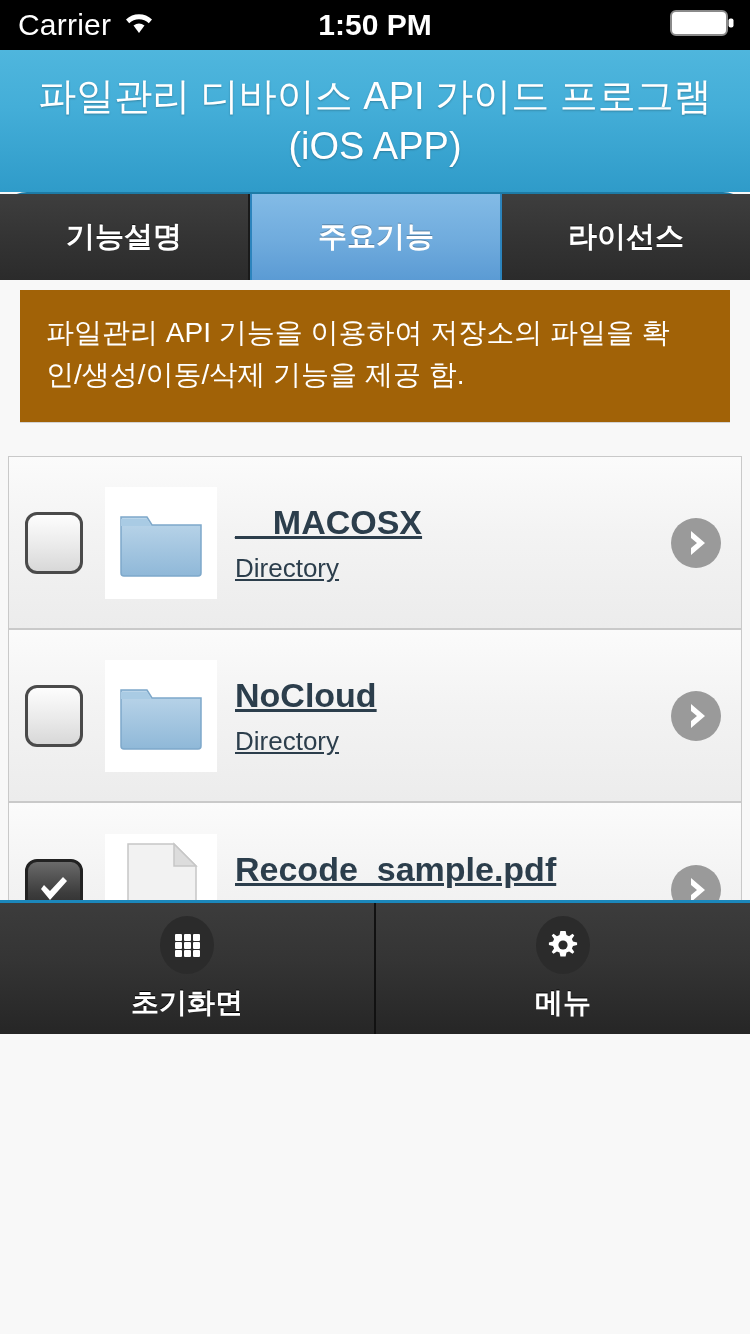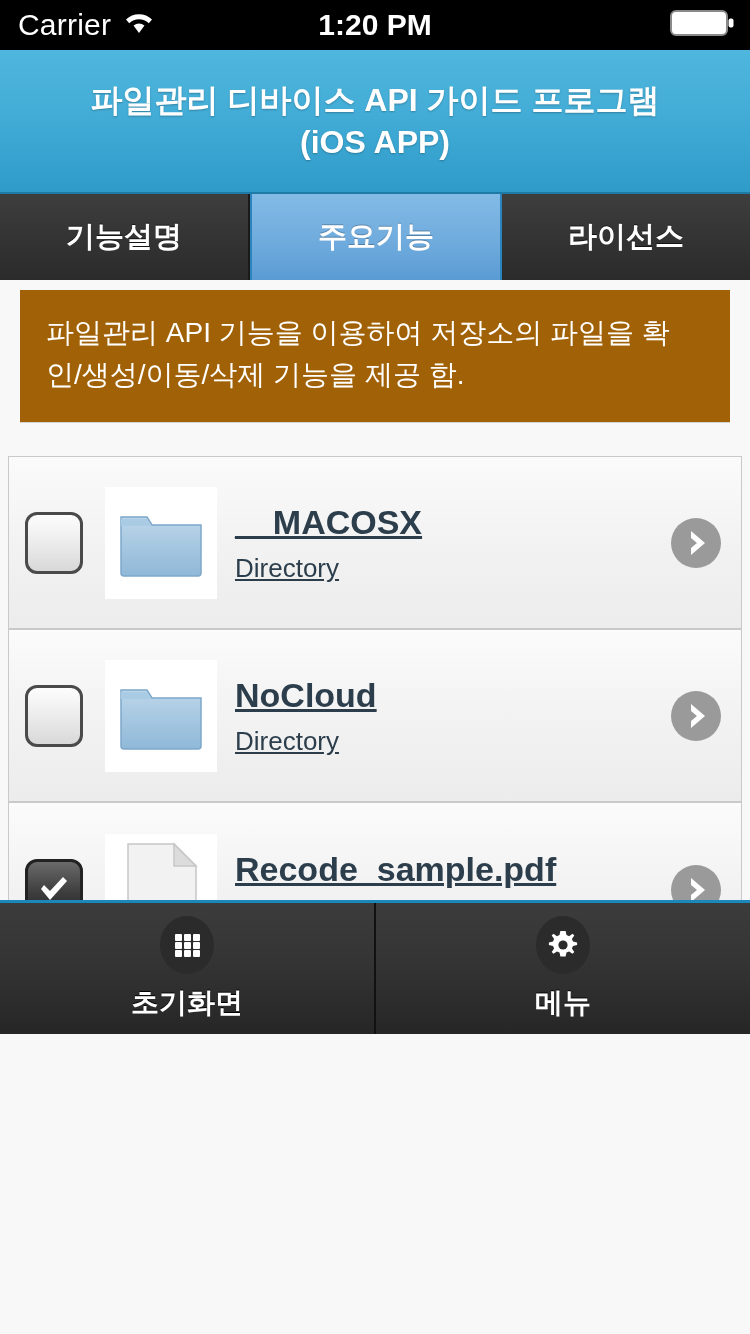--- a/index.html
+++ b/index.html
@@ -26,26 +26,26 @@
   .sb-right { margin-left:auto; padding-right:16px; display:flex; align-items:center; }
 
   
   .header {
     flex:0 0 142px;
     background:linear-gradient(to bottom,#4fb6dd 0%,#44aed8 40%,#2f9bc9 100%);
     display:flex; align-items:center; justify-content:center; text-align:center;
     padding:0 14px;
   }
   .header-title {
-    color:#fff; font-size:32px; font-weight:bold; line-height:1.32;
+    color:#fff; font-size:38px; font-weight:normal; line-height:1.32;
     text-shadow:0 1px 2px rgba(0,0,0,0.25);
   }
 
   
-  .tabs { flex:0 0 88px; display:flex; background:#a21caf; border-top:2px solid #1d7ba6; }
+  .tabs { flex:0 0 88px; display:flex; background:#a21caf; border-top:2px solid #1d7ba6;border-radius:27px; }
   .tab {
     flex:1; display:flex; align-items:center; justify-content:center;
     font-size:29px; font-weight:bold; color:#fff;
     background:linear-gradient(to bottom,#3e3e3e 0%,#343434 50%,#2b2b2b 100%);
     border-right:2px solid #1a1a1a;
     text-shadow:0 -1px 0 rgba(0,0,0,0.6);
   }
   .tab:last-child { border-right:none; }
   .tab.active {
     background:linear-gradient(to bottom,#83bbe6 0%,#6fabdd 55%,#5b9bd4 100%);
@@ -128,21 +128,21 @@
   <div class="statusbar">
     <div class="sb-left">
       <span class="sb-carrier">Carrier</span>
       <span class="wifi-icon">
         <svg width="32" height="24" viewBox="0 0 32 24">
           <path d="M16 22 L10.5 14.5 A9 9 0 0 1 21.5 14.5 Z" fill="#fff"></path>
           <path d="M3 8.5 A19 19 0 0 1 29 8.5 L25.8 12.2 A14.2 14.2 0 0 0 6.2 12.2 Z" fill="#fff"></path>
         </svg>
       </span>
     </div>
-    <div class="sb-time">1:20 PM</div>
+    <div class="sb-time">1:50 PM</div>
     <div class="sb-right">
       <span>
         <svg width="64" height="28" viewBox="0 0 64 28">
           <rect x="1" y="2" width="56" height="24" rx="5" ry="5" fill="#fff" stroke="#8a8a8a" stroke-width="2"></rect>
           <rect x="58.5" y="9.5" width="5" height="9" rx="2" fill="#fff"></rect>
         </svg>
       </span>
     </div>
   </div>
 

